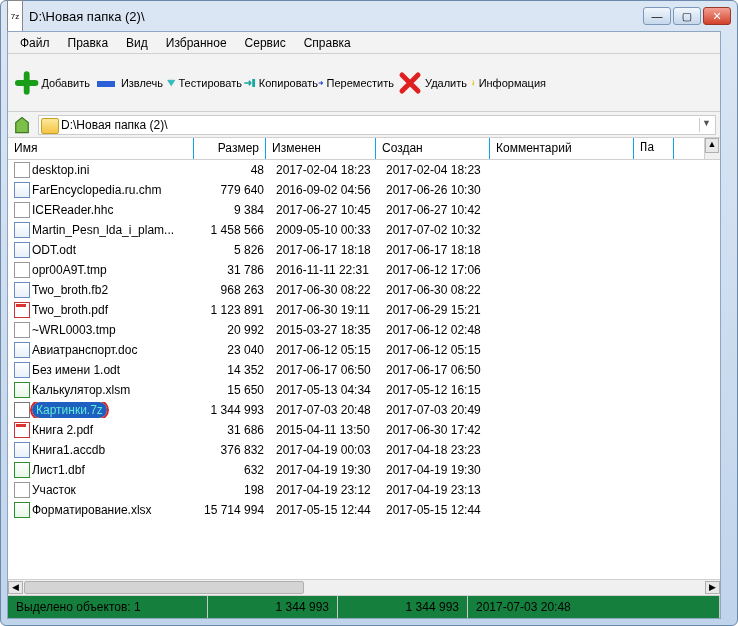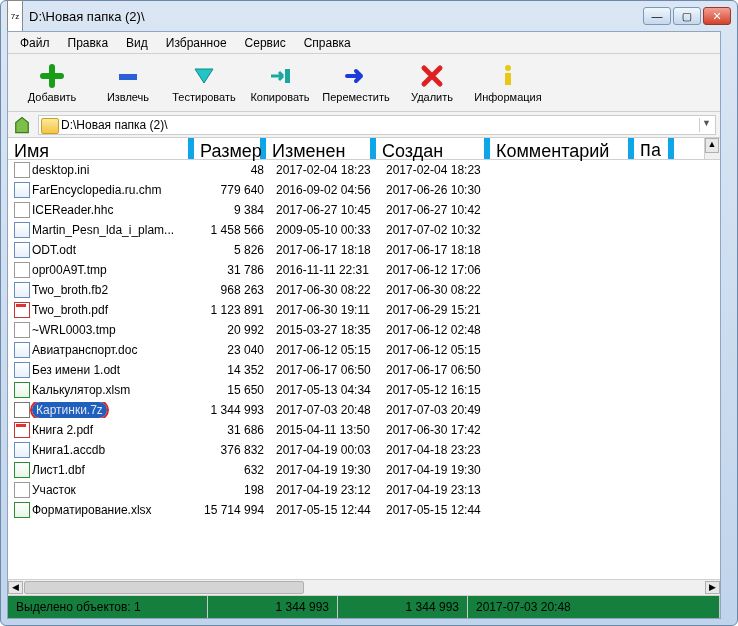--- a/index.html
+++ b/index.html
@@ -8,45 +8,45 @@
   .titlebar { height: 30px; display: flex; align-items: center; padding: 0 6px; }
   .titlebar .icon { width: 16px; height: 32px; background: #fff; border: 1px solid #888; font-size: 8px; display:flex; align-items:center; justify-content:center; margin-right:6px;}
   .titlebar .title { flex: 1; color: #000; font-size: 13px; }
   .winbtns { display: flex; gap: 2px; }
   .winbtn { width: 28px; height: 18px; border: 1px solid #7a99b8; border-radius: 3px; background: linear-gradient(#f0f6fc,#c6d8ec); display:flex; align-items:center; justify-content:center; font-size:11px; }
   .winbtn.close { background: linear-gradient(#f3a093,#d2412b); color:#fff; border-color:#9a3826;}
   .client { flex: 1; margin: 0 16px 6px 6px; background: #fff; border: 1px solid #8ea6c1; display:flex; flex-direction:column; }
   .menubar { height: 22px; border-bottom: 1px solid #d0d0d0; display:flex; align-items:center; gap: 2px; padding: 0 4px; background:#f3f3f3; }
   .menubar span { padding: 2px 8px; }
   .toolbar { height: 58px; border-bottom: 1px solid #d0d0d0; display:flex; align-items:center; padding: 2px 6px; background:#f3f3f3; }
-  .tbtn { width: 76px; height: 52px; display:flex; flex-direction:column; align-items:center; justify-content:center; gap:2px; cursor:pointer; }
+  .tbtn { width: 76px; height: 52px; display:flex; align-items:center; justify-content:center; gap:2px; cursor:pointer; }
   .tbtn svg { width: 26px; height: 26px; }
   .tbtn span { font-size: 11px; }
   .pathbar { height: 26px; border-bottom: 1px solid #d0d0d0; display:flex; align-items:center; gap:6px; padding: 0 4px; background:#f3f3f3; }
   .pathbar .up { width:20px; height:20px; display:flex; align-items:center; justify-content:center; }
   .pathbar .path { flex:1; height:20px; border:1px solid #ccc; background:#fff; padding:2px 20px 2px 22px; font-size:12px; position:relative; }
   .pathbar .path::before { content:""; position:absolute; left:2px; top:2px; width:16px; height:14px; background: linear-gradient(#fce79a,#f3c544); border:1px solid #c9a127; border-radius:2px;}
   .pathbar .drop { position:absolute; right:2px; top:2px; width:14px; height:14px; border-left:1px solid #ccc; text-align:center; font-size:9px; color:#555;}
   .listarea { flex:1; display:flex; flex-direction:column; border-bottom:1px solid #d0d0d0; background:#fff; overflow:hidden;}
   .headers { height:22px; border-bottom:1px solid #d0d0d0; display:flex; background:#fff; position:relative;}
-  .hcol { border-right:6px solid #0ea5e9; padding:3px 6px; font-size:18px; color:#000;}
+  .hcol { border-right:1px solid #0ea5e9; padding:3px 6px; font-size:12px; color:#000;}
   .hcol.size { text-align:right; }
   .rows { flex:1; overflow:hidden; position:relative;}
   .row { height:20px; display:flex; align-items:center; padding-left:4px;}
   .row .cell { padding: 0 6px; font-size:12px; white-space:nowrap; overflow:hidden; }
   .row .cell.size { text-align:right; }
   .row .fi { width:16px; height:16px; margin-right:2px; flex-shrink:0; border:1px solid #999; background:#fff; position:relative;}
   .row .fi.doc { background:linear-gradient(#fff,#e8f0fa); border-color:#6a8bbf;}
   .row .fi.pdf { background:#fff; border-color:#c33;}
   .row .fi.pdf::after{content:"";position:absolute;left:1px;top:1px;width:10px;height:3px;background:#d33;}
   .row .fi.txt { background:#fff; }
   .row .fi.xls { background:linear-gradient(#fff,#e6f5e6); border-color:#2e8b2e;}
   .row .fi.arc { background:linear-gradient(#fff,#fff); border-color:#777;}
   .row.selected .cell.name-wrap { }
-  .row.selected .name-text { background:#1f5fbf; color:#e5e5e5; outline:2px solid #d62828; outline-offset:0; border-radius:8px; padding:1px 4px; }
+  .row.selected .name-text { background:#1f5fbf; color:#5eead4; outline:2px solid #d62828; outline-offset:0; border-radius:8px; padding:1px 4px; }
   .scrollh { height:16px; border-top:1px solid #d0d0d0; background:#f0f0f0; position:relative;}
   .scrollh .thumb { position:absolute; left:16px; top:1px; height:13px; width:280px; background:#d4d4d4; border:1px solid #b0b0b0; border-radius:2px;}
   .scrollh .arr { position:absolute; top:1px; width:15px; height:13px; background:#e8e8e8; border:1px solid #b0b0b0; text-align:center; font-size:9px;}
   .scrollh .arr.l{left:0;} .scrollh .arr.r{right:0;}
   .scrollv { position:absolute; right:0; top:0; bottom:0; width:16px; border-left:1px solid #d0d0d0; background:#f0f0f0;}
   .scrollv .arr { width:14px; height:15px; background:#e8e8e8; border:1px solid #b0b0b0; text-align:center; font-size:9px;}
   .statusbar { height:22px; display:flex; align-items:center; background:#15803d;}
   .statusbar .cell { border-right:1px solid #c8c8c8; padding:0 8px; height:100%; display:flex; align-items:center;}
   .col-name { width: 186px; }
   .col-size { width: 72px; }

